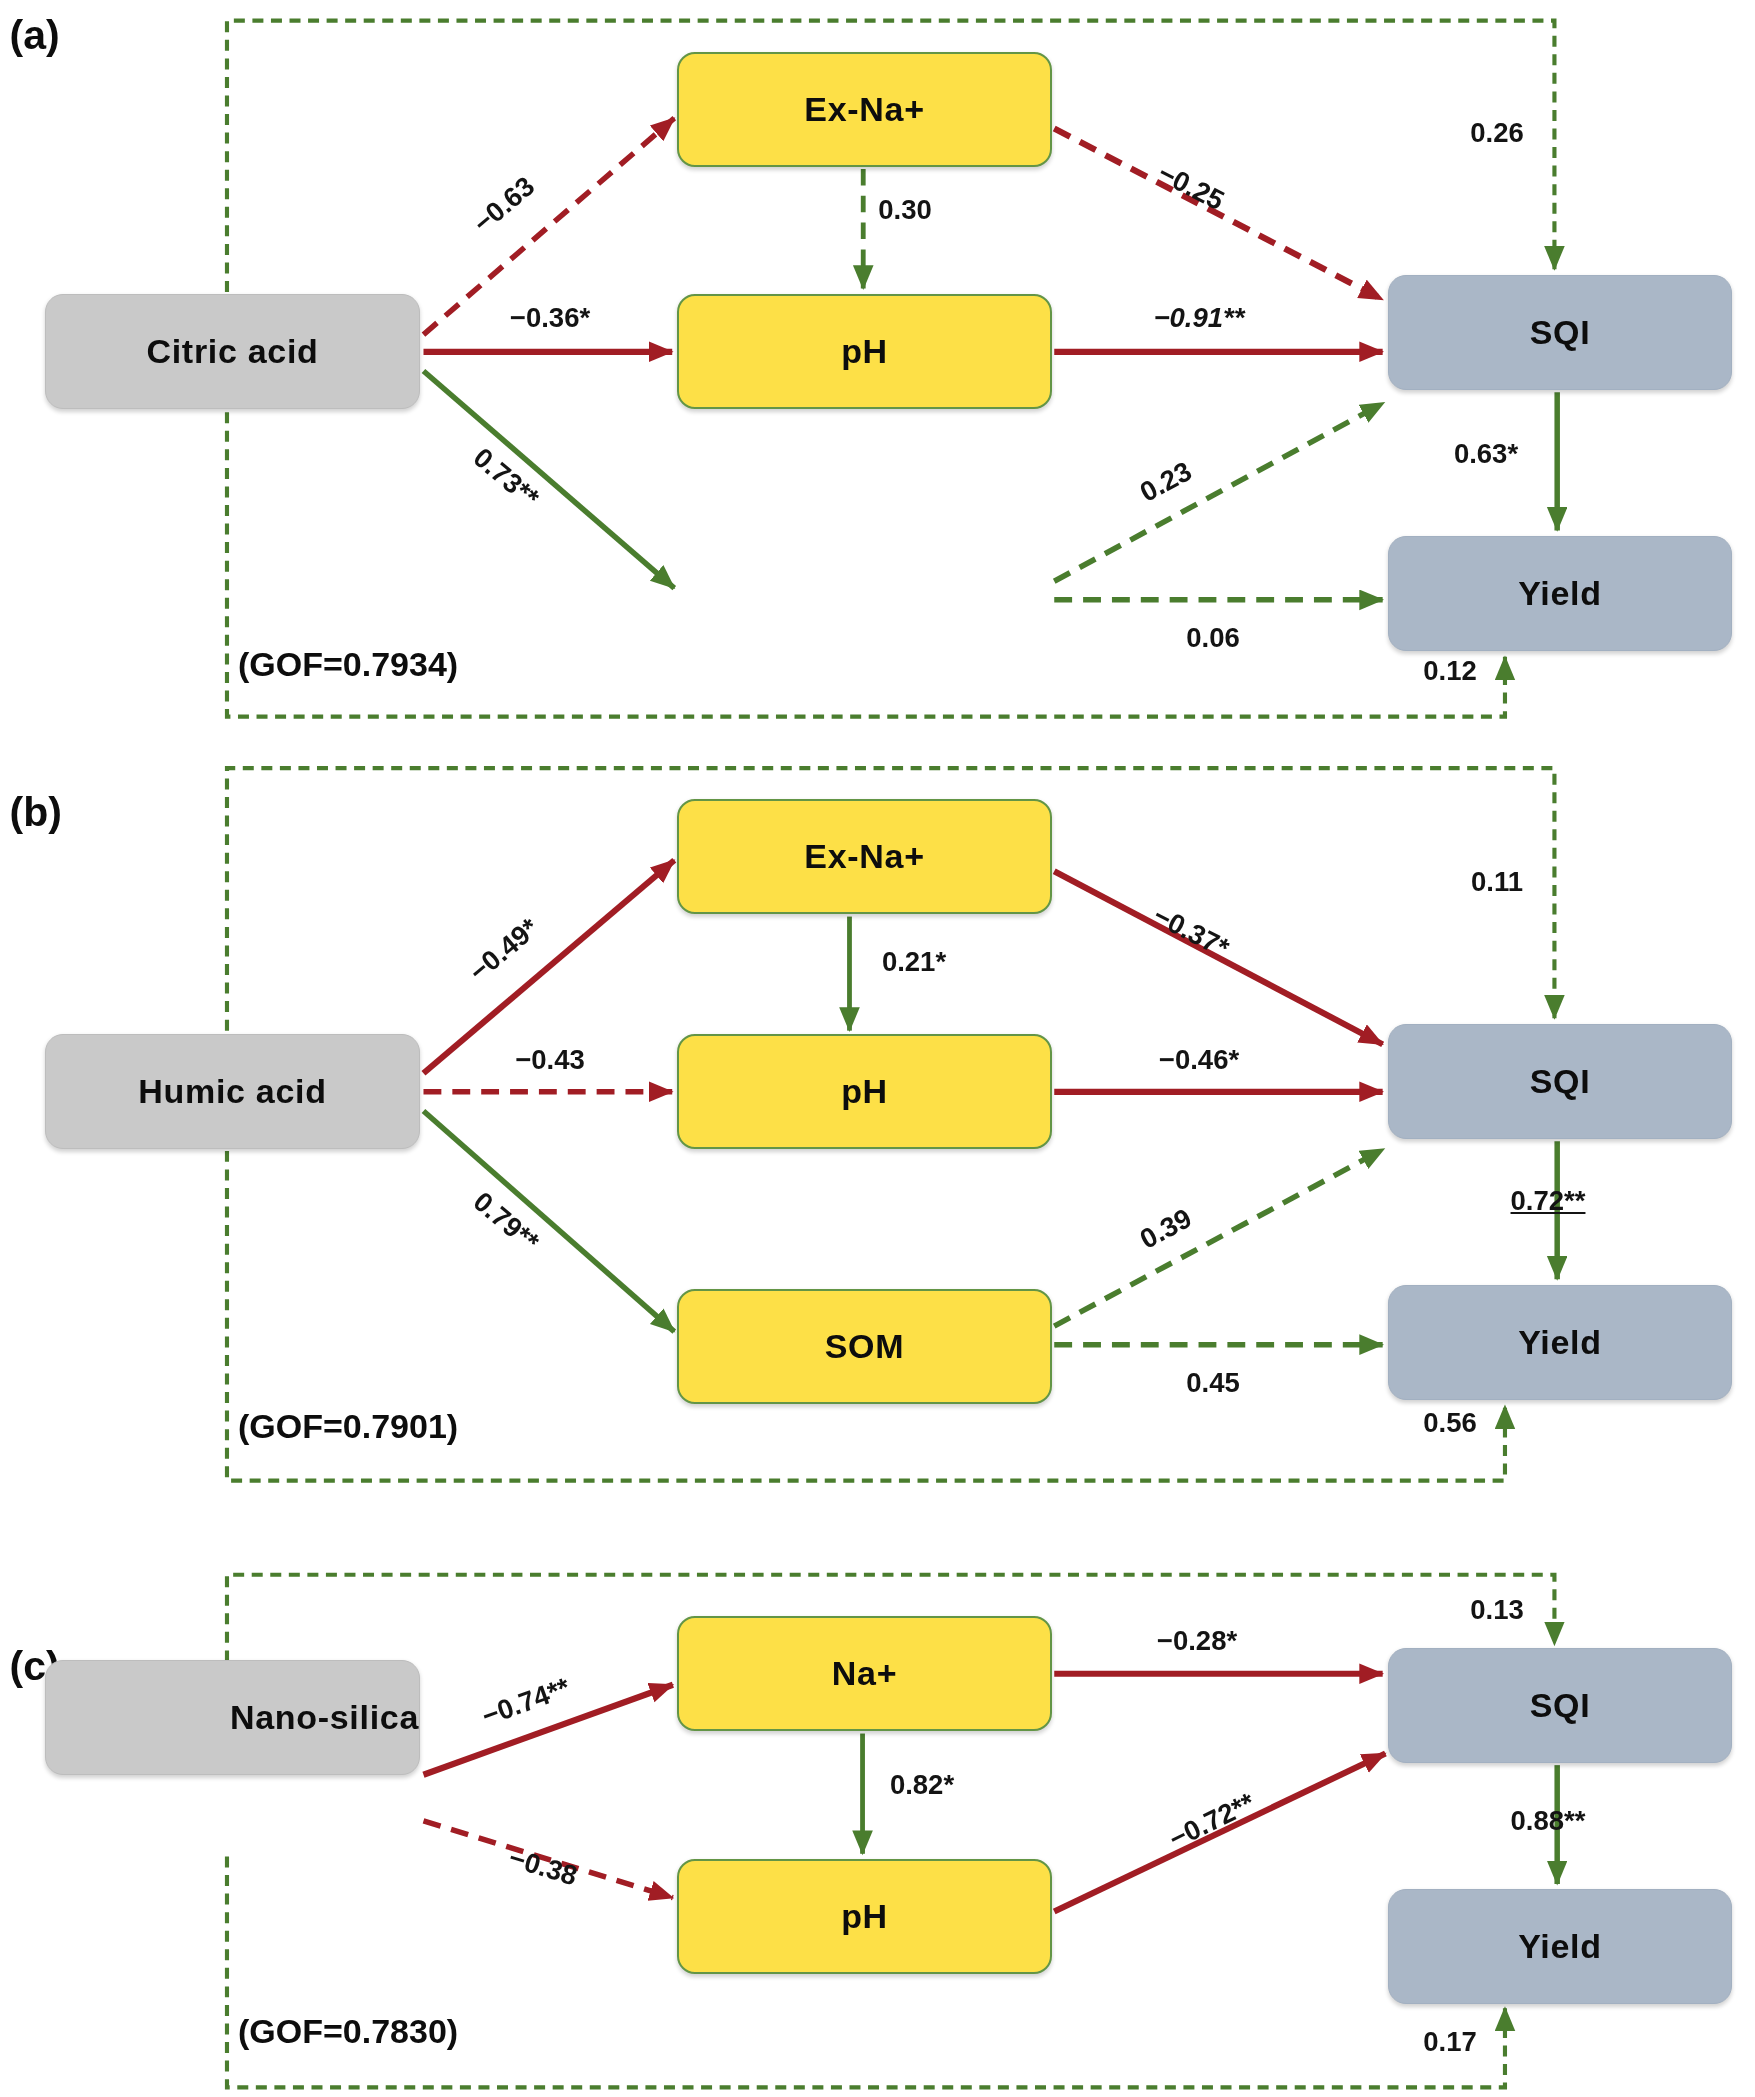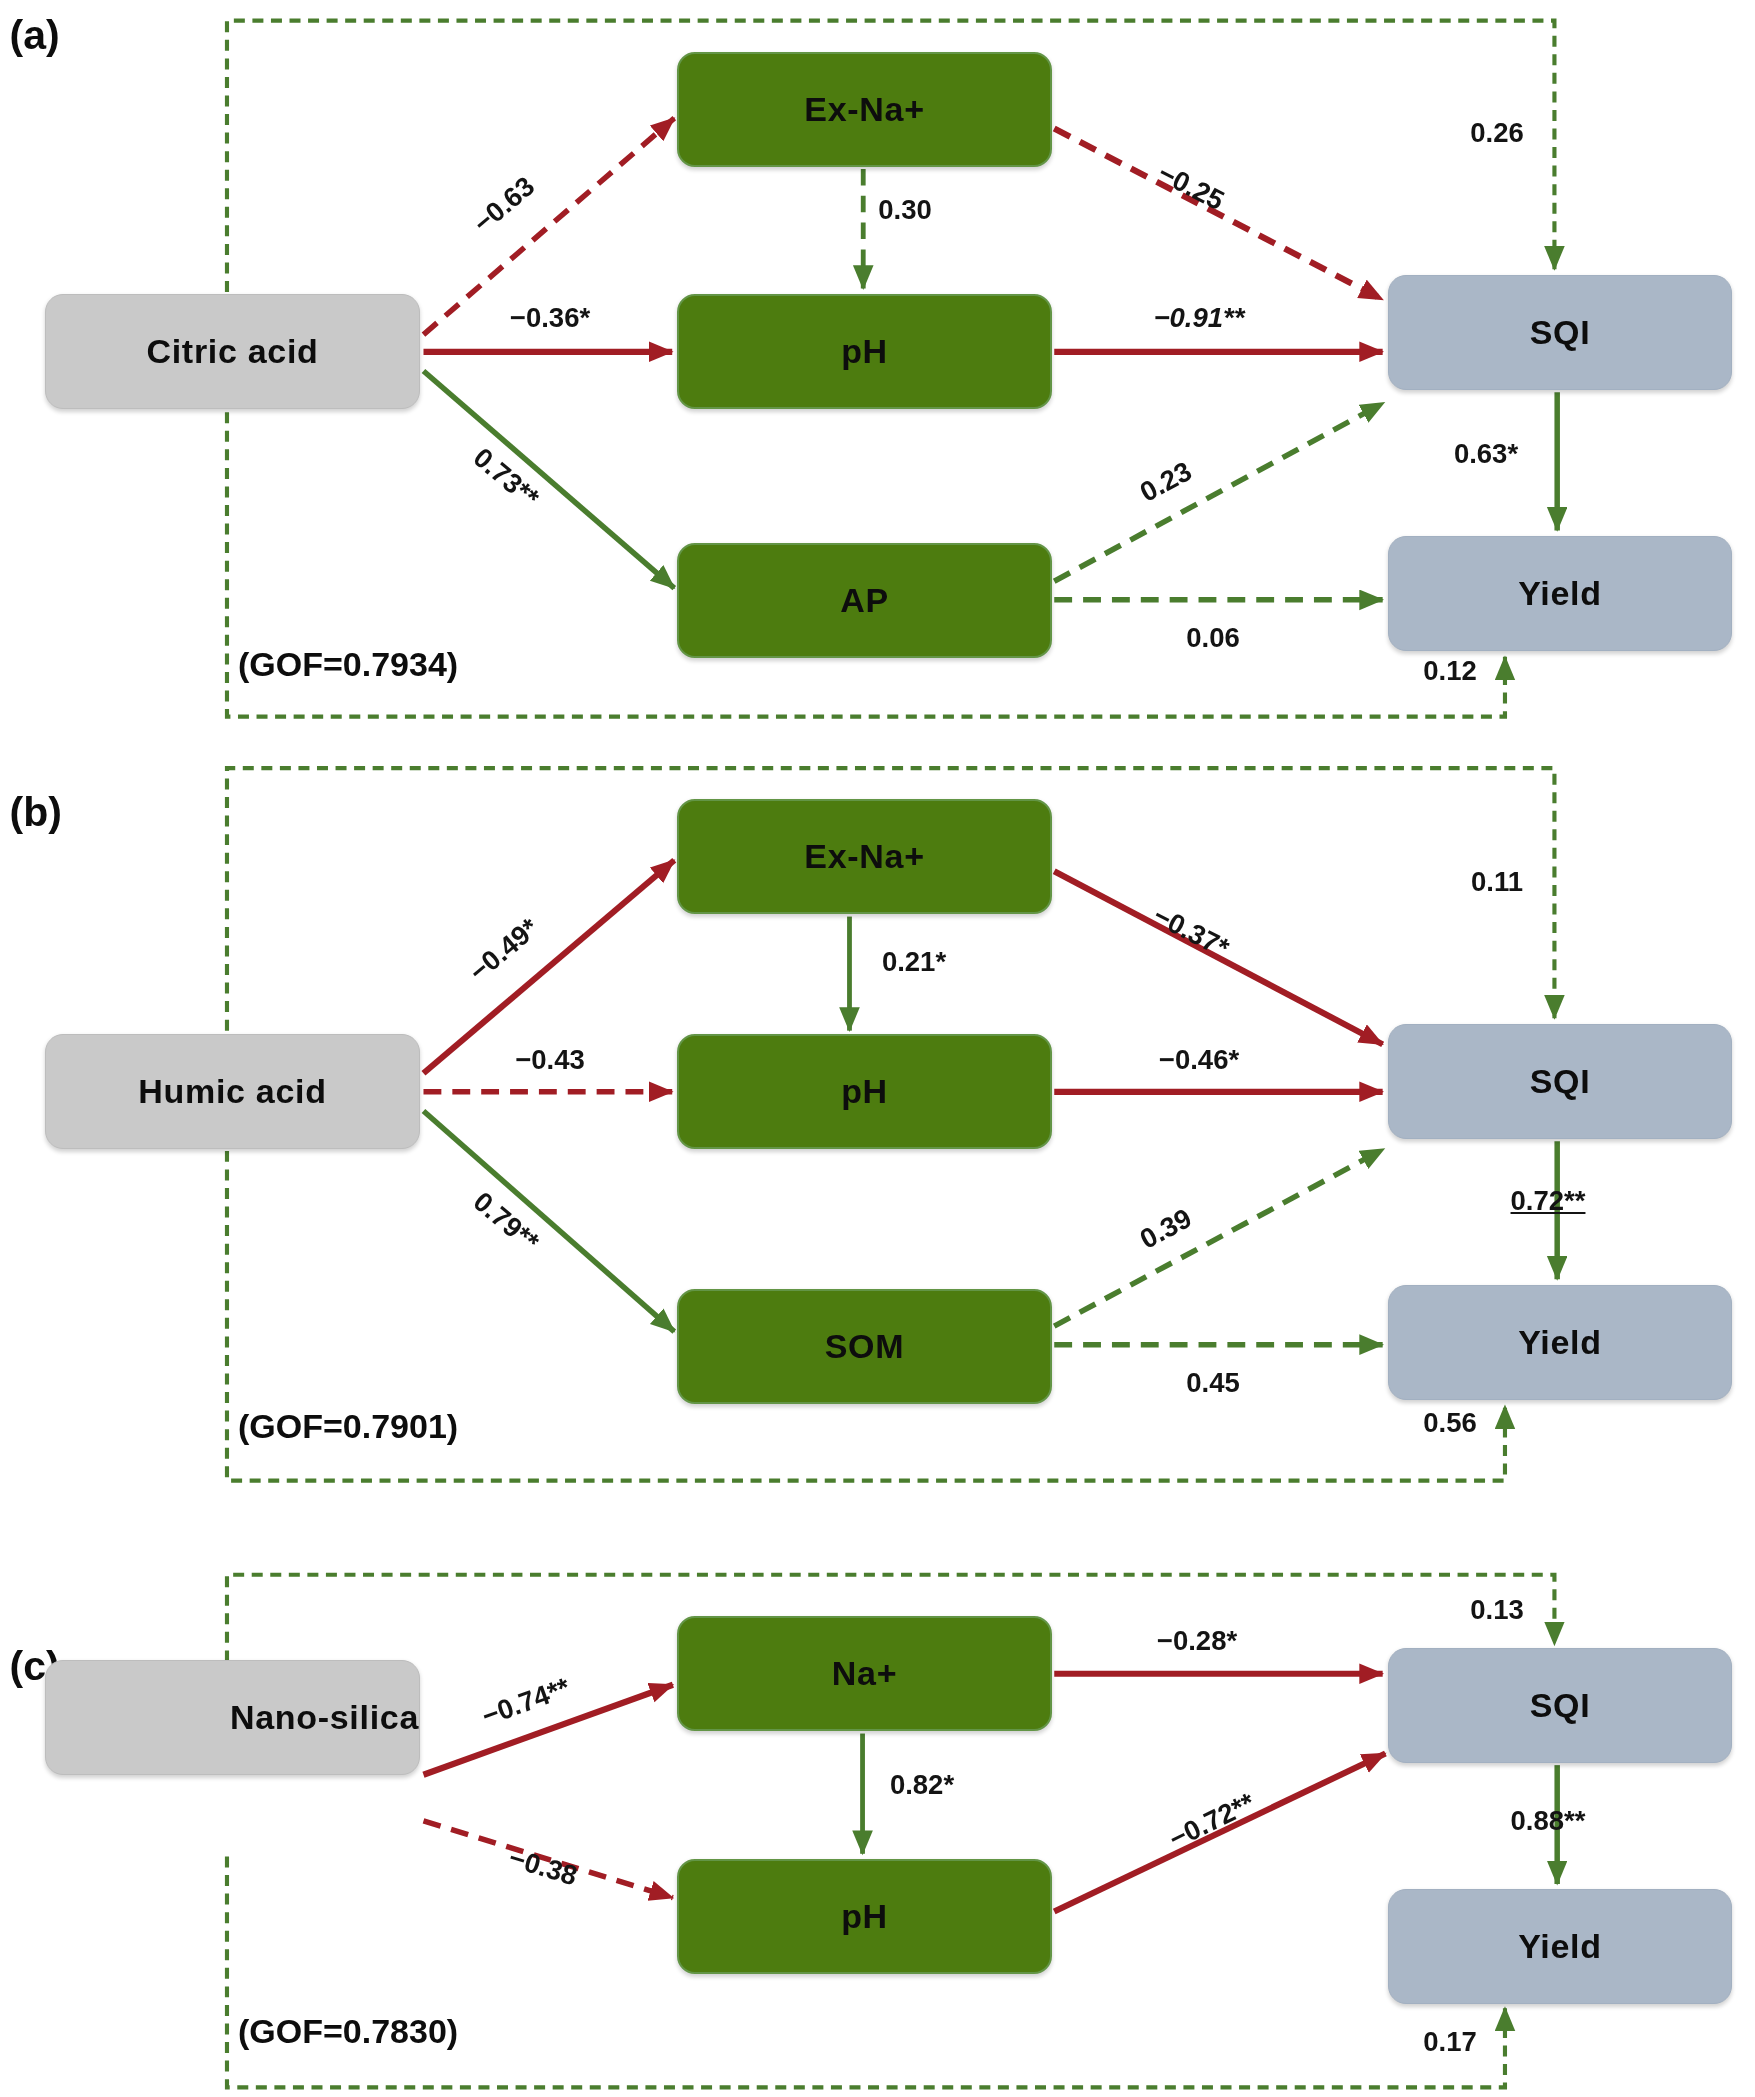--- a/index.html
+++ b/index.html
@@ -4,21 +4,21 @@
 <style>
   html,body{margin:0;padding:0;background:#ffffff;}
   body{width:1756px;height:2097px;font-family:"Liberation Sans","DejaVu Sans",sans-serif;}
   #canvas{position:relative;width:1756px;height:2097px;background:#ffffff;overflow:hidden;}
   svg.arrows{position:absolute;left:0;top:0;width:1756px;height:2097px;pointer-events:none;}
   .box{position:absolute;display:flex;align-items:center;justify-content:center;
        border-radius:18px;box-sizing:border-box;}
   .box span{font-weight:bold;color:#0d0d0d;font-size:34px;letter-spacing:0.7px;white-space:nowrap;}
   .src{width:375px;height:115px;background:#c9c9c9;border:1.4px solid #bdbdbd;
        box-shadow:0 2.1px 4.1px rgba(0,0,0,0.18);}
-  .med{width:375px;height:115px;background:#4d7c0f;border:2.1px solid #639546;
+  .med{width:375px;height:115px;background:#fde047;border:2.1px solid #639546;
        box-shadow:0 2.1px 4.1px rgba(0,0,0,0.18);text-align:right;}
   .out{width:344px;height:115px;background:#aab7c7;border:1.4px solid #a2b0c1;
        box-shadow:0 2.1px 4.1px rgba(0,0,0,0.18);}
   .coef{position:absolute;font-size:27.5px;font-weight:bold;color:#141414;white-space:nowrap;
         transform:translate(-50%,-50%) rotate(var(--rot,0deg));}
   .gof{position:absolute;font-size:34px;font-weight:bold;color:#0d0d0d;white-space:nowrap;}
   .plabel{position:absolute;font-size:41px;font-weight:bold;color:#0d0d0d;white-space:nowrap;}
 </style>
 </head>
 <body>
@@ -78,23 +78,20 @@
   <div class="plabel" style="left:9.6px;top:12.4px;">(a)</div>
 
   <div class="box src" style="left:45px;top:294px;">
     <span>Citric acid</span>
   </div>
   <div class="box med" style="left:677px;top:52px;">
     <span>Ex-Na+</span>
   </div>
   <div class="box med" style="left:677px;top:294px;">
     <span>pH</span>
-  </div>
-  <div class="box med" style="left:677px;top:543px;">
-    <span>AP</span>
   </div>
   <div class="box out" style="left:1388px;top:275px;">
     <span>SQI</span>
   </div>
   <div class="box out" style="left:1388px;top:536px;">
     <span>Yield</span>
   </div>
 
   <span class="coef" style="left:504px;top:205px;--rot:-40deg;">−0.63</span>
   <span class="coef" style="left:550px;top:318px;">−0.36*</span>

